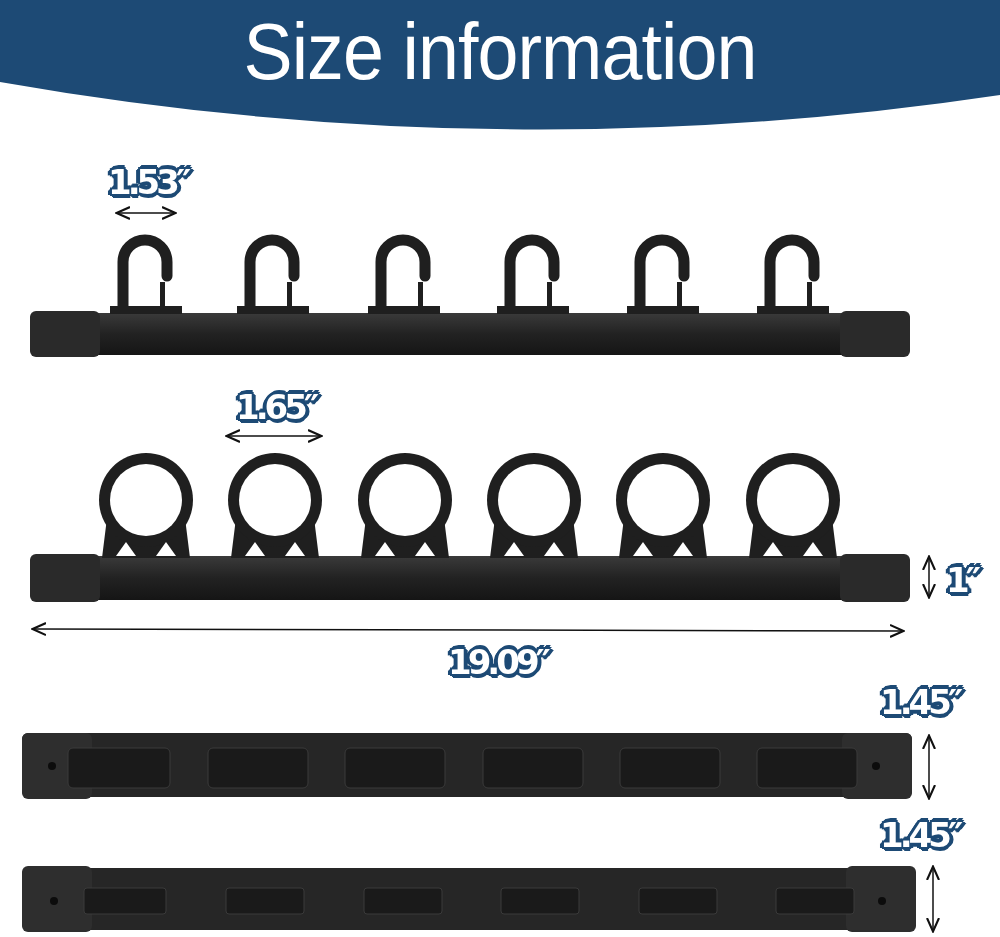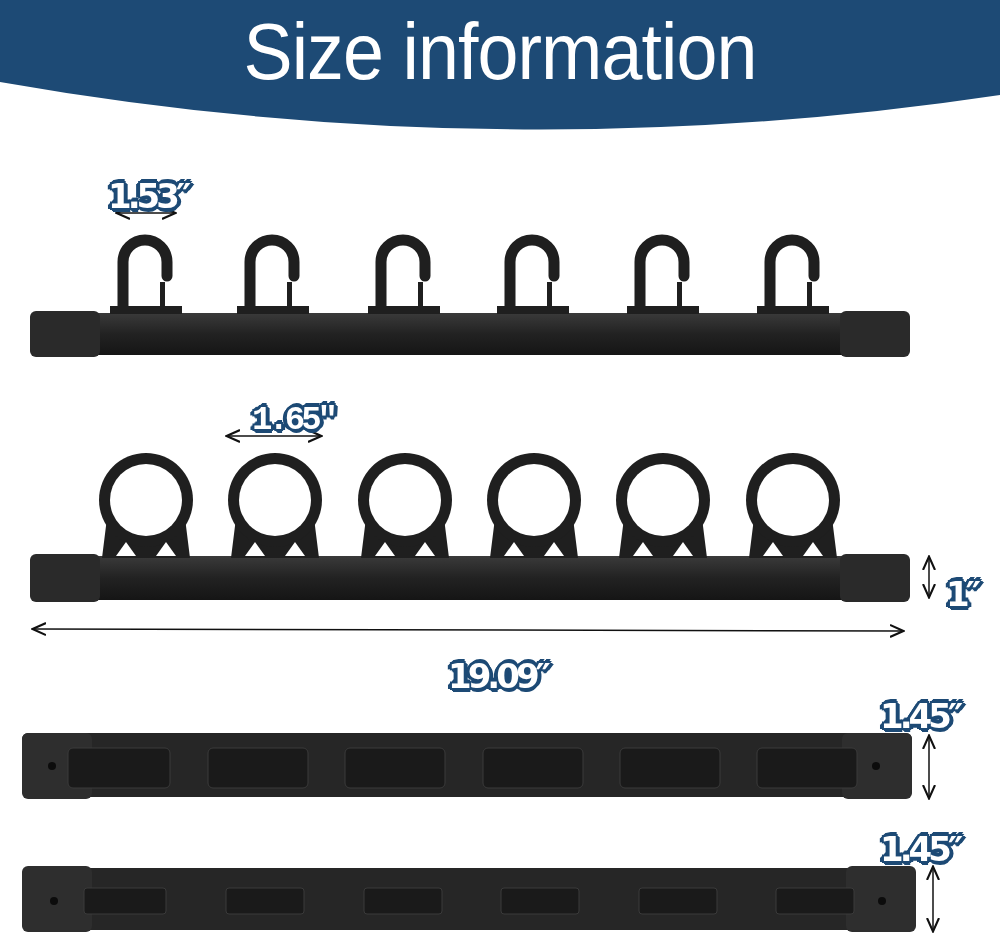--- a/index.html
+++ b/index.html
@@ -4,21 +4,21 @@
 <style>
   html,body{margin:0;padding:0;background:#fff;}
   body{width:1000px;height:937px;position:relative;overflow:hidden;font-family:"Liberation Sans",sans-serif;}
   .banner{position:absolute;left:0;top:0;width:1000px;height:140px;}
   .title{position:absolute;left:0;top:4px;width:1000px;text-align:center;color:#fff;font-size:80px;line-height:96px;font-family:"Liberation Sans",sans-serif;letter-spacing:-1px;transform:scaleX(0.92);}
   .dim{position:absolute;font-family:"DejaVu Sans",sans-serif;font-weight:bold;color:#fff;font-size:34px;letter-spacing:-4px;
        -webkit-text-stroke:0px;
        text-shadow:
         3px 0 0 #1d4a75,-3px 0 0 #1d4a75,0 3px 0 #1d4a75,0 -3px 0 #1d4a75,
         2px 2px 0 #1d4a75,-2px -2px 0 #1d4a75,2px -2px 0 #1d4a75,-2px 2px 0 #1d4a75,
-        4px 1px 0 #1d4a75,-4px 1px 0 #1d4a75,1px 4px 0 #1d4a75,1px -4px 0 #1d4a75; margin-top: 14px;}
+        4px 1px 0 #1d4a75,-4px 1px 0 #1d4a75,1px 4px 0 #1d4a75,1px -4px 0 #1d4a75;}
   svg.art{position:absolute;left:0;top:0;}
 </style>
 </head>
 <body>
 
 <svg class="banner" width="1000" height="140" viewBox="0 0 1000 140">
   <path d="M0 0 H1000 V95 Q500 170 0 82 Z" fill="#1d4a75"></path>
 </svg>
 <div class="title">Size information</div>
 
@@ -147,17 +147,17 @@
       <rect x="364" y="888" width="78" height="26" rx="3"></rect>
       <rect x="501" y="888" width="78" height="26" rx="3"></rect>
       <rect x="639" y="888" width="78" height="26" rx="3"></rect>
       <rect x="776" y="888" width="78" height="26" rx="3"></rect>
     </g>
     <line x1="933" y1="868" x2="933" y2="930" stroke="#111" stroke-width="1.5" marker-start="url(#ah)" marker-end="url(#ah)"></line>
   </g>
 </svg>
 
 <div class="dim" style="left:108px;top:162px;">1.53″</div>
-<div class="dim" style="left:252px;top:387px;font-family:Liberation Mono, monospace;">1.65″</div>
+<div class="dim" style="left:236px;top:387px;">1.65″</div>
 <div class="dim" style="left:946px;top:560px;">1″</div>
 <div class="dim" style="left:448px;top:642px;text-align:right;">19.09″</div>
 <div class="dim" style="left:880px;top:682px;">1.45″</div>
 <div class="dim" style="left:880px;top:815px;">1.45″</div>
 
 </body></html>

